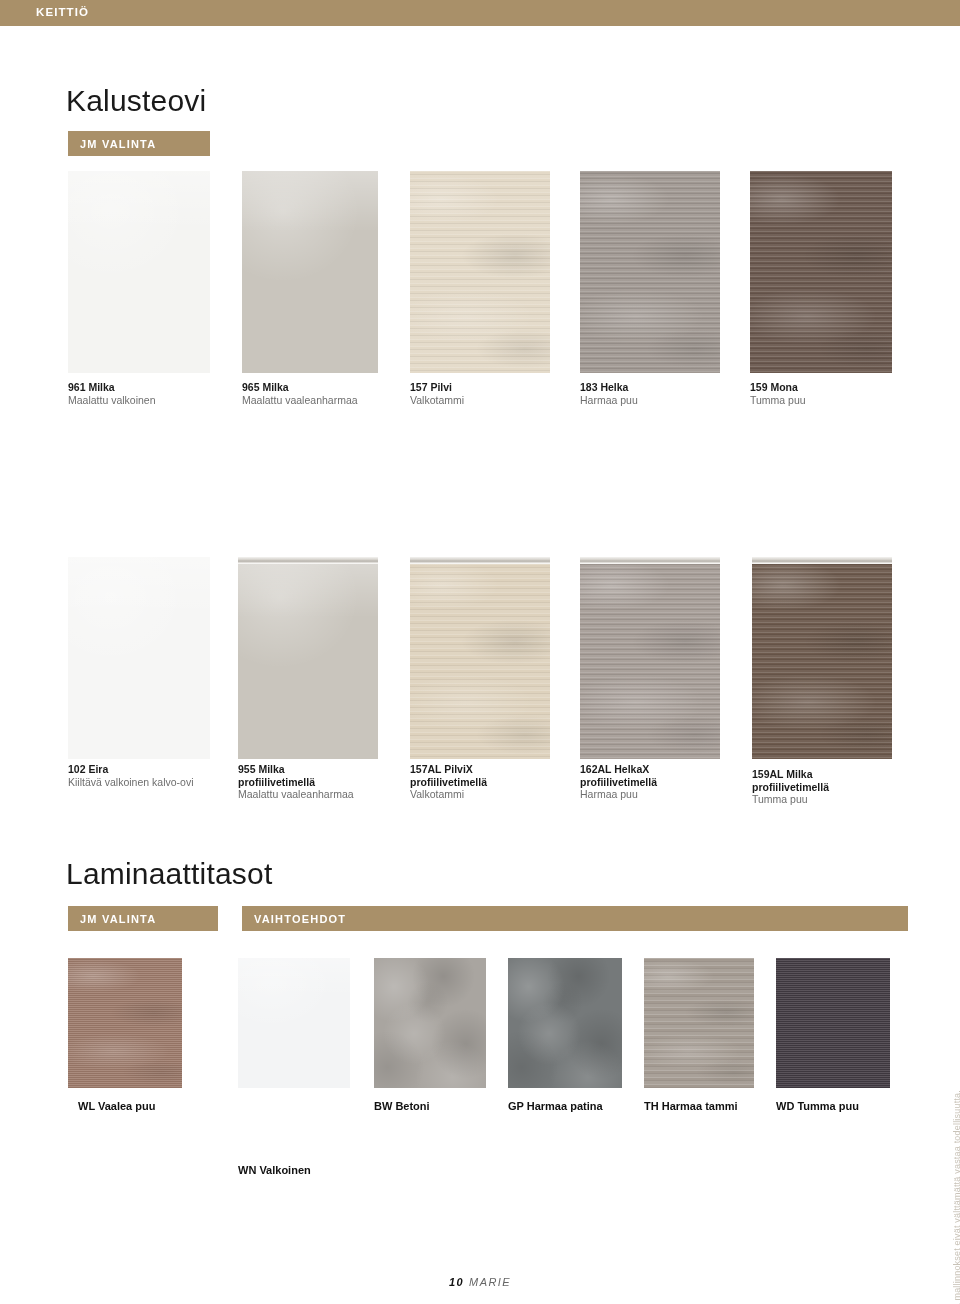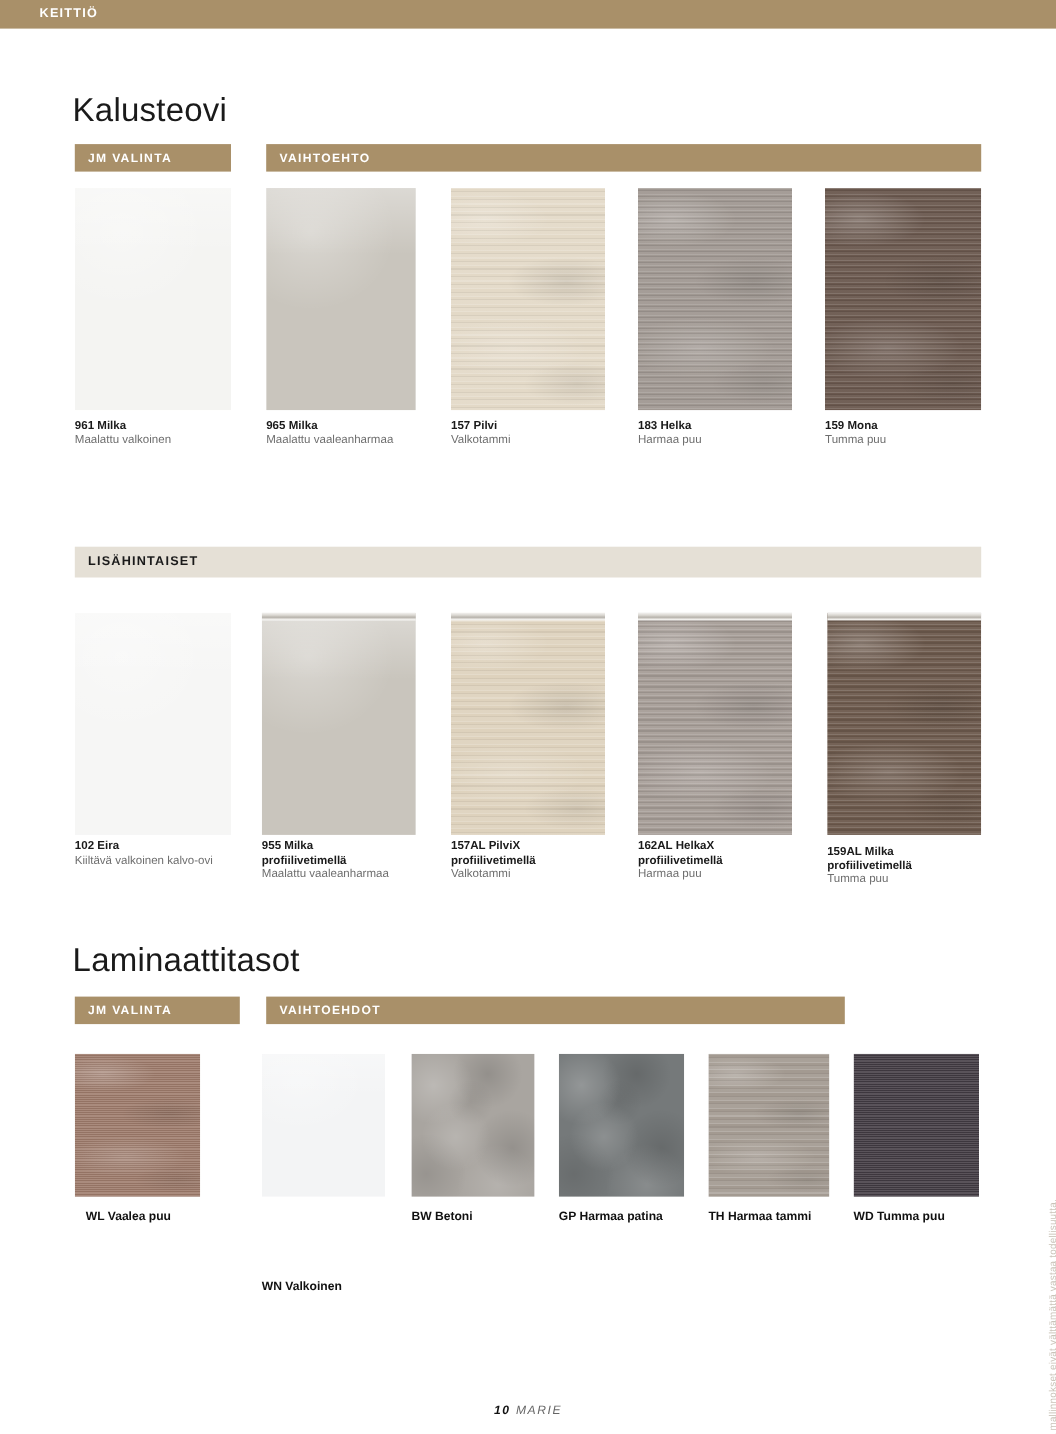--- a/index.html
+++ b/index.html
@@ -210,21 +210,20 @@
 
 <div class="page">
 
   <div class="topbar">
     <div class="topbar-label">KEITTIÖ</div>
   </div>
 
   <div class="section-title" style="left:66px; top:84px;">Kalusteovi</div>
 
   <div class="tagbar" style="left:68px; top:131px; width:142px;">JM VALINTA</div>
-  <div class="tagbar" style="left:242px; top:131px; width:650px;">VAIHTOEHTO</div>
 
   <div class="swatch" style="left:68px; top:171px; width:142px; height:202px;">
     <div class="chip" style="background:#f4f4f2;"></div>
     <div class="plain-sheen"></div>
   </div>
   <div class="swatch" style="left:242px; top:171px; width:136px; height:202px;">
     <div class="chip" style="background:#c9c5bd;"></div>
     <div class="plain-sheen"></div>
   </div>
   <div class="swatch" style="left:410px; top:171px; width:140px; height:202px;">
@@ -257,21 +256,20 @@
   </div>
   <div class="sw-label" style="left:580px; top:381px;">
     <span class="code">183 Helka</span>
     <span class="desc">Harmaa puu</span>
   </div>
   <div class="sw-label" style="left:750px; top:381px;">
     <span class="code">159 Mona</span>
     <span class="desc">Tumma puu</span>
   </div>
 
-  <div class="bandbar" style="left:68px; top:497px; width:824px;">LISÄHINTAISET</div>
 
   <div class="swatch" style="left:68px; top:557px; width:142px; height:202px;">
     <div class="chip" style="background:#f6f6f5;"></div>
     <div class="plain-sheen"></div>
   </div>
   <div class="swatch" style="left:238px; top:557px; width:140px; height:202px;">
     <div class="chip" style="background:#c9c5bd;"></div>
     <div class="plain-sheen"></div>
     <div class="handle"></div>
   </div>
@@ -315,21 +313,21 @@
   </div>
   <div class="sw-label" style="left:752px; top:768px;">
     <span class="code">159AL Milka</span>
     <span class="code2">profiilivetimellä</span>
     <span class="desc">Tumma puu</span>
   </div>
 
   <div class="section-title" style="left:66px; top:857px;">Laminaattitasot</div>
 
   <div class="tagbar" style="left:68px; top:906px; width:150px;">JM VALINTA</div>
-  <div class="tagbar" style="left:242px; top:906px; width:526px;">VAIHTOEHDOT</div>
+  <div class="tagbar" style="left:242px; top:906px; width:666px;">VAIHTOEHDOT</div>
 
   <div class="swatch" style="left:68px; top:958px; width:114px; height:130px;">
     <div class="chip" style="background:#9d7a6a;"></div>
     <div class="blotch"></div>
     <div class="grain-h fine"></div>
   </div>
   <div class="swatch" style="left:238px; top:958px; width:112px; height:130px;">
     <div class="chip" style="background:#f3f4f5;"></div>
     <div class="plain-sheen"></div>
   </div>

